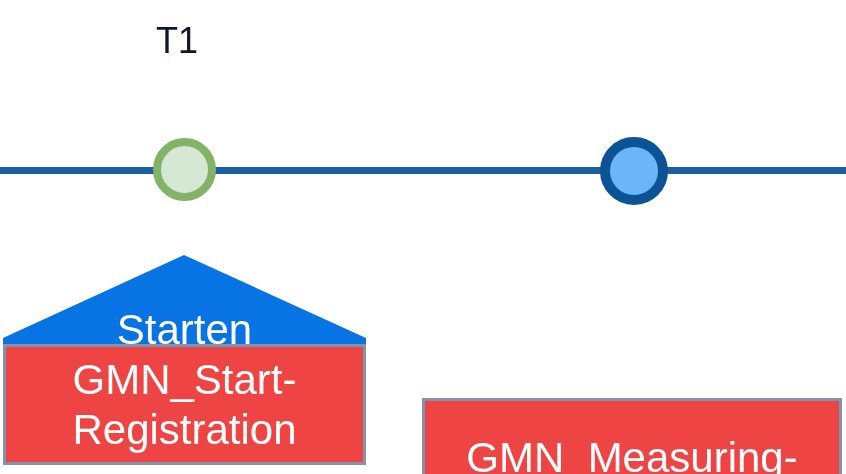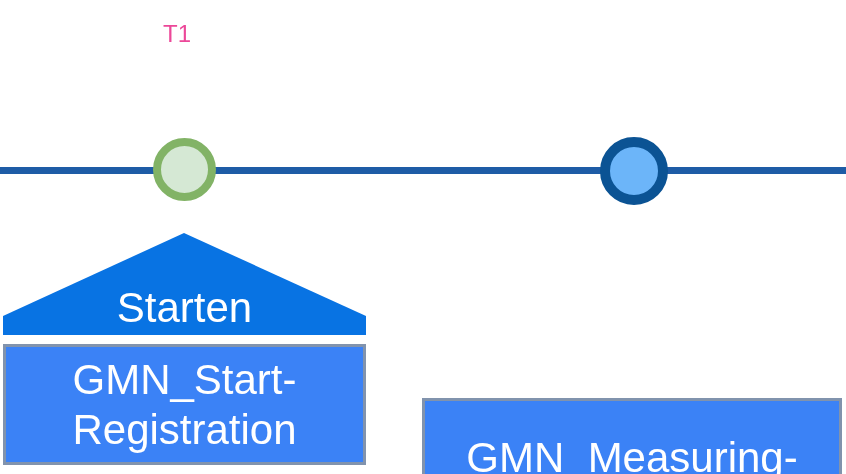--- a/index.html
+++ b/index.html
@@ -13,22 +13,22 @@
   }
   .timeline-line {
     position: absolute;
     left: 0; top: 167px;
     width: 846px; height: 7px;
     background: #1e5ca6;
   }
   .time-label {
     position: absolute;
     transform: translateX(-50%);
-    font-size: 24px;
-    color: #ec4899;
+    font-size: 36px;
+    color: #0f172a;
     white-space: nowrap;
   }
   .time-label.t1 { left: 177px; top: 20px; }
   .time-label.t2 { left: 635px; top: 10px; }
   .marker {
     position: absolute;
     border-radius: 50%;
     box-sizing: border-box;
   }
   .marker.green {
@@ -41,21 +41,21 @@
     left: 600px; top: 137px;
     width: 68px; height: 68px;
     background: #6cb5f9;
     border: 10px solid #0b5394;
   }
   .house {
     position: absolute;
     background: #0873e3;
   }
   .house.left {
-    left: 3px; top: 233px;
+    left: 3px; top: 255px;
     width: 363px; height: 102px;
     clip-path: polygon(181px 0, 363px 83px, 363px 102px, 0 102px, 0 83px);
   }
   .house.right {
     left: 423px; top: 246px;
     width: 419px; height: 104px;
     clip-path: polygon(210px 0, 419px 43px, 419px 104px, 0 104px, 0 44px);
   }
   .callout-title {
     position: absolute;
@@ -72,21 +72,21 @@
     left: 248px; top: 50px;
     color: #111111;
     font-size: 42px;
     font-weight: bold;
     letter-spacing: 1px;
     line-height: 38px;
   }
   .message-box {
     position: absolute;
     box-sizing: border-box;
-    background: #3b82f6;
+    background: #ef4444;
     border: 3px solid #8193ad;
     color: #ffffff;
     font-size: 42px;
     line-height: 50px;
     display: flex;
     flex-direction: column;
     justify-content: center;
     align-items: center;
     text-align: center;
     white-space: nowrap;

